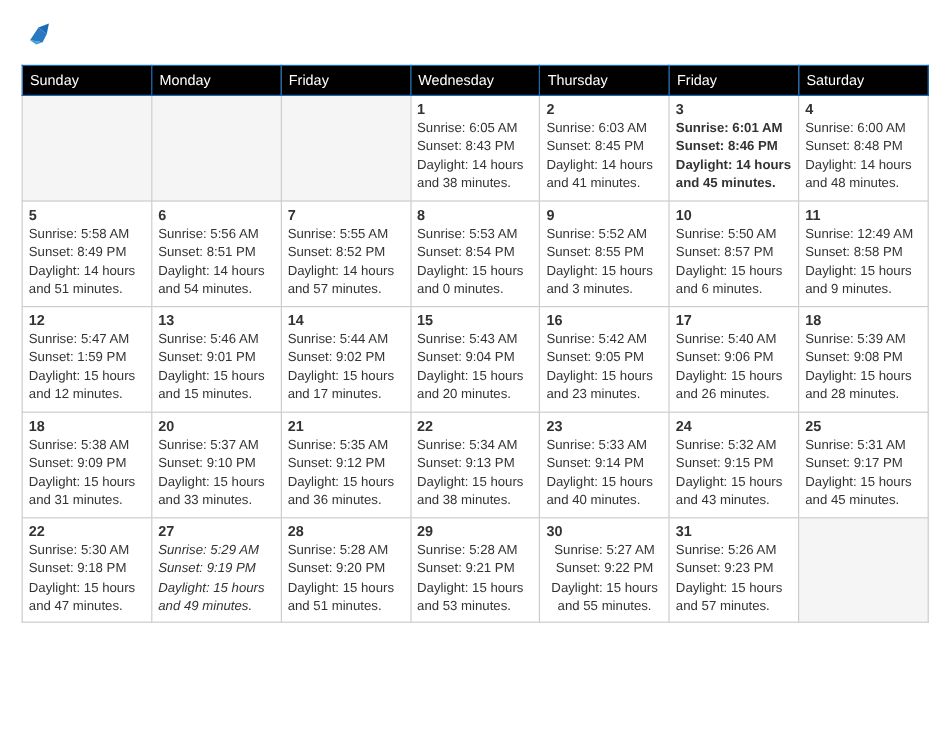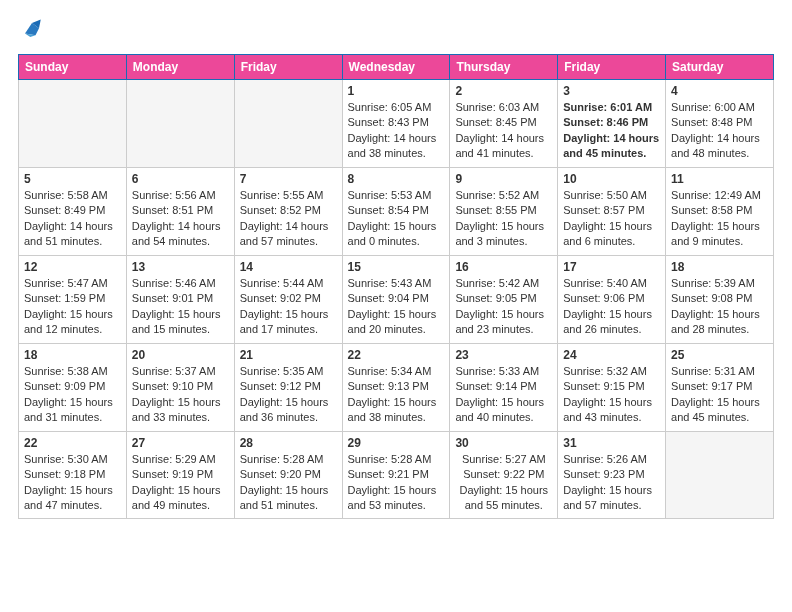--- a/index.html
+++ b/index.html
@@ -45,24 +45,24 @@
       font-size: 16px;
       font-weight: normal;
       color: #555;
     }
     table {
       width: 100%;
       border-collapse: collapse;
       table-layout: fixed;
     }
     .day-header {
-      background-color: #ec4899;
+      background-color: #000000;
       color: #fff;
       font-size: 12px;
-      font-weight: bold;
+      font-weight: normal;
       text-align: left;
       padding: 5px 6px;
       border: 1px solid #1a6bb5;
     }
     .cal-cell {
       vertical-align: top;
       border: 1px solid #ccc;
       padding: 4px 5px;
       font-size: 10px;
       color: #333;
@@ -311,21 +311,21 @@
         <tr>
           <td class="cal-cell">
             <span class="cell-date">22</span>
             <div class="cell-info" style="white-space: pre-line;">Sunrise: 5:30 AM
 Sunset: 9:18 PM
 Daylight: 15 hours
 and 47 minutes.</div>
           </td>
           <td class="cal-cell">
             <span class="cell-date">27</span>
-            <div class="cell-info" style="white-space: pre-line;">Sunrise: 5:29 AM
+            <div class="cell-info" style="white-space: pre-line; font-style: italic;">Sunrise: 5:29 AM
 Sunset: 9:19 PM
 Daylight: 15 hours
 and 49 minutes.</div>
           </td>
           <td class="cal-cell">
             <span class="cell-date">28</span>
             <div class="cell-info" style="white-space: pre-line;">Sunrise: 5:28 AM
 Sunset: 9:20 PM
 Daylight: 15 hours
 and 51 minutes.</div>

